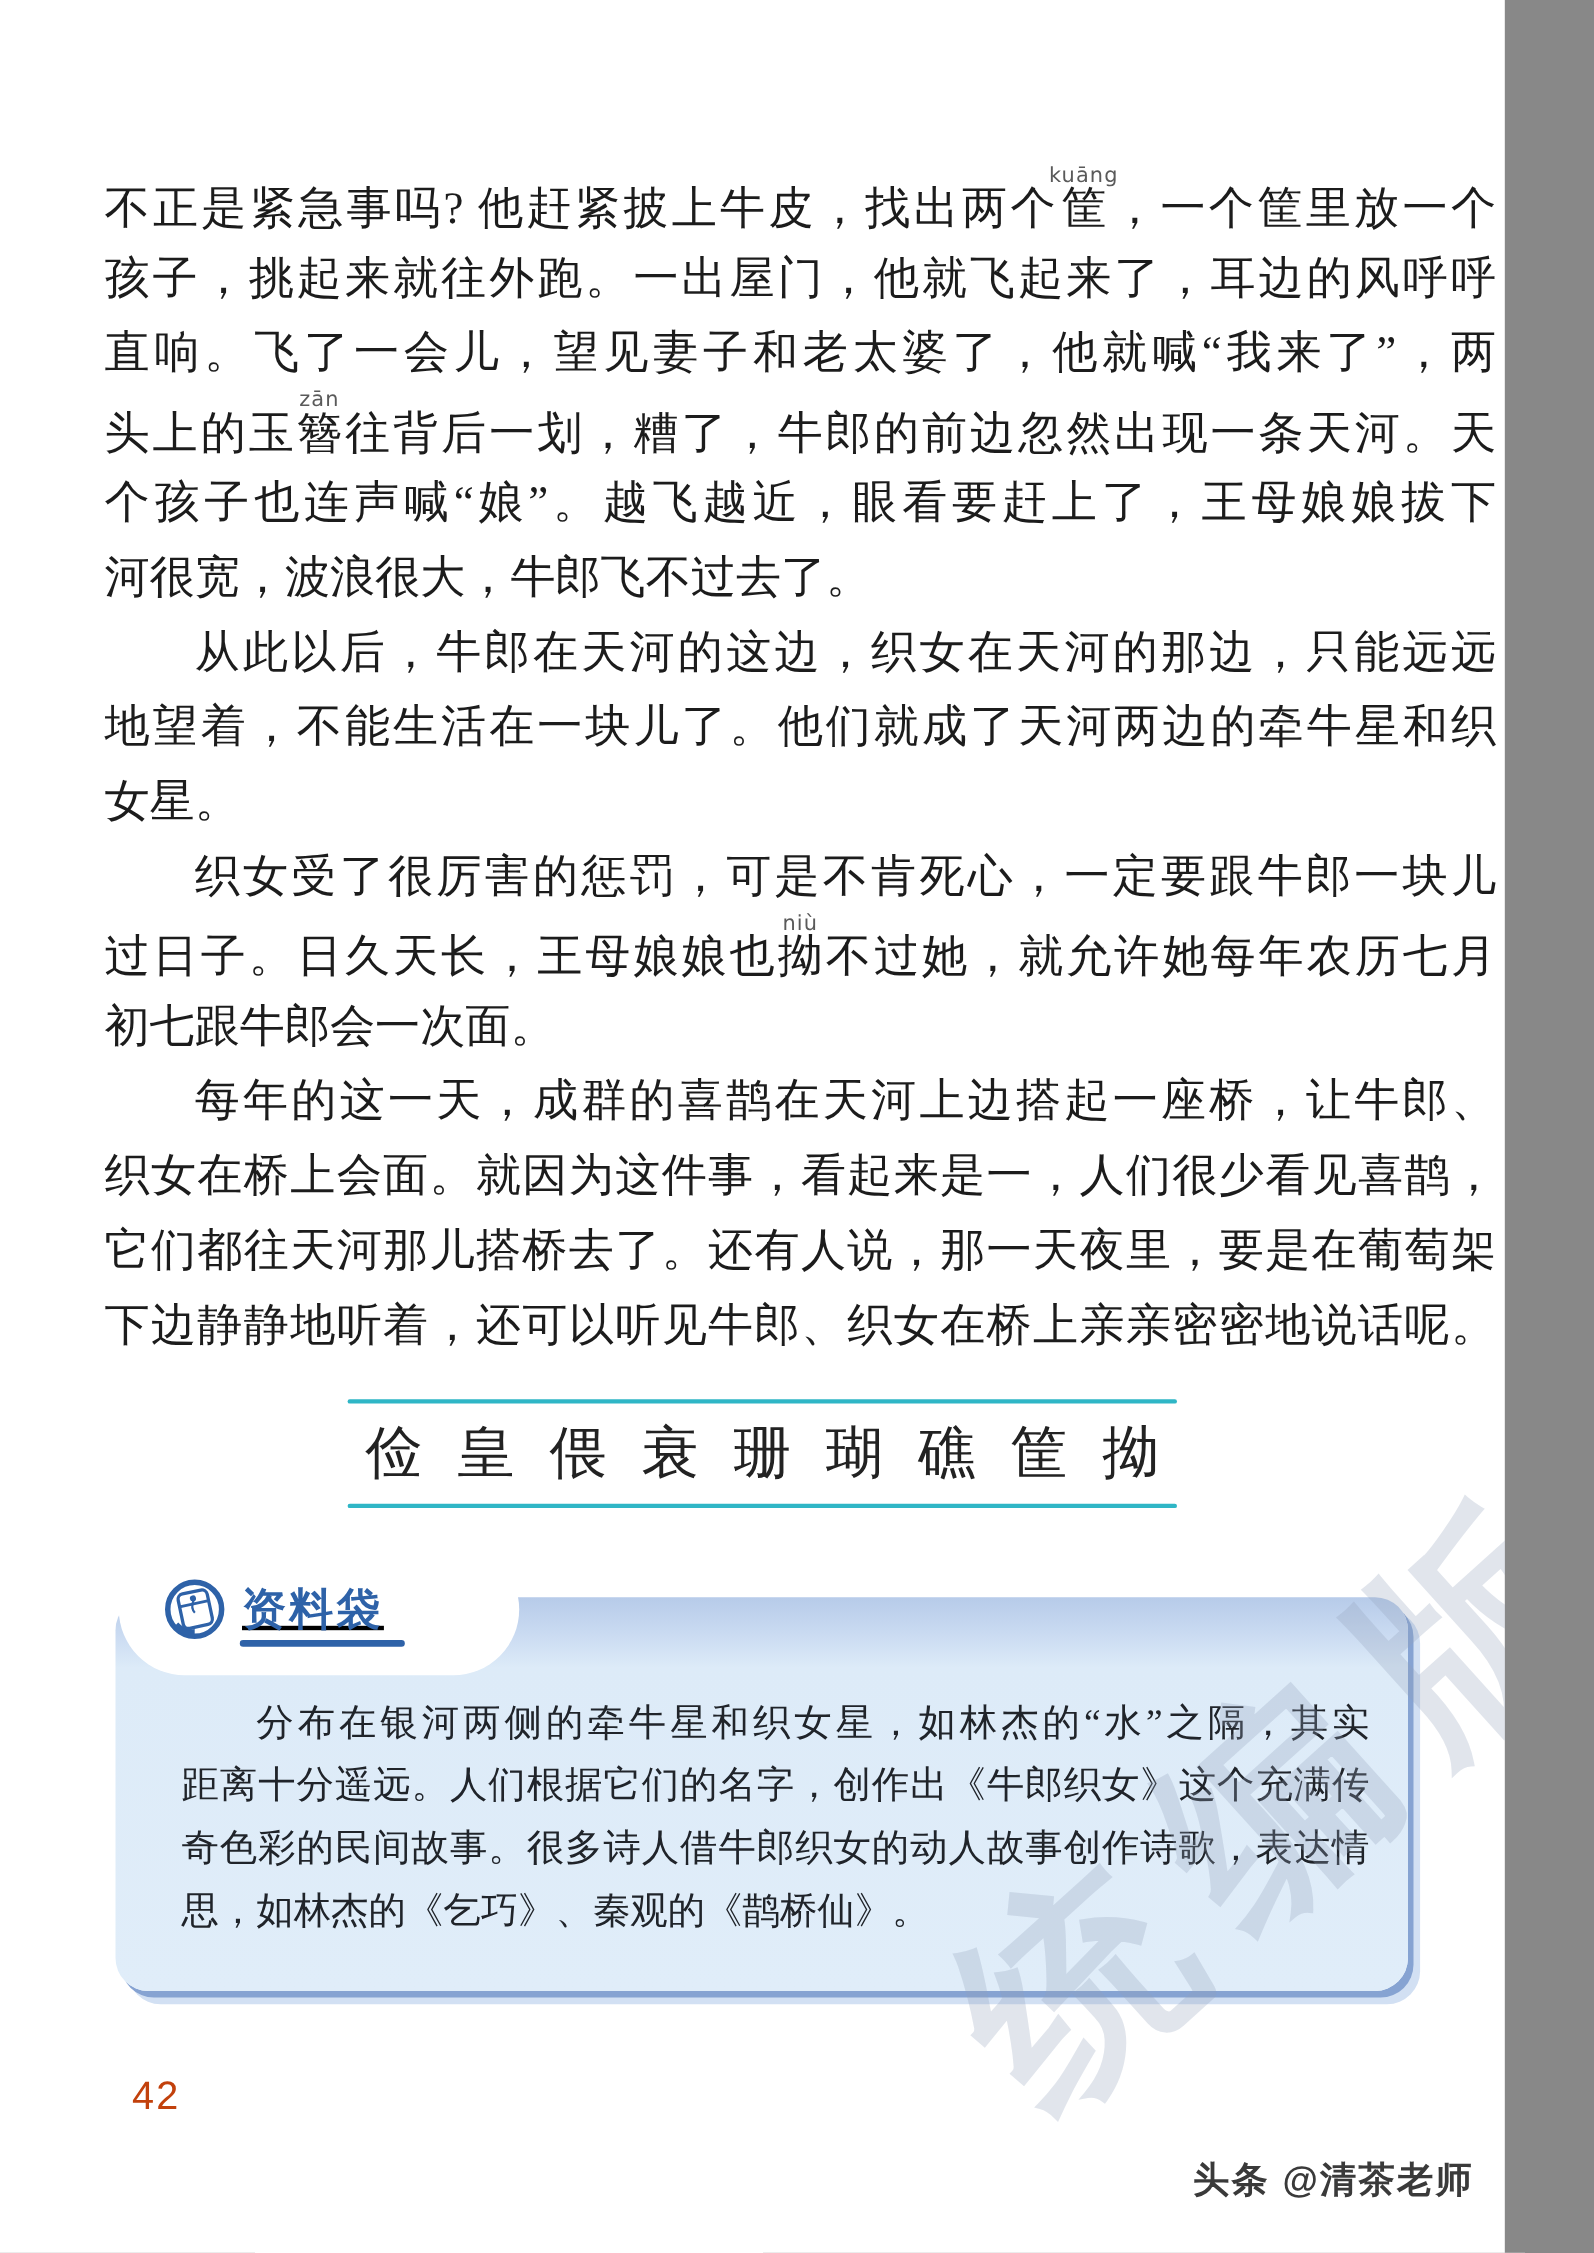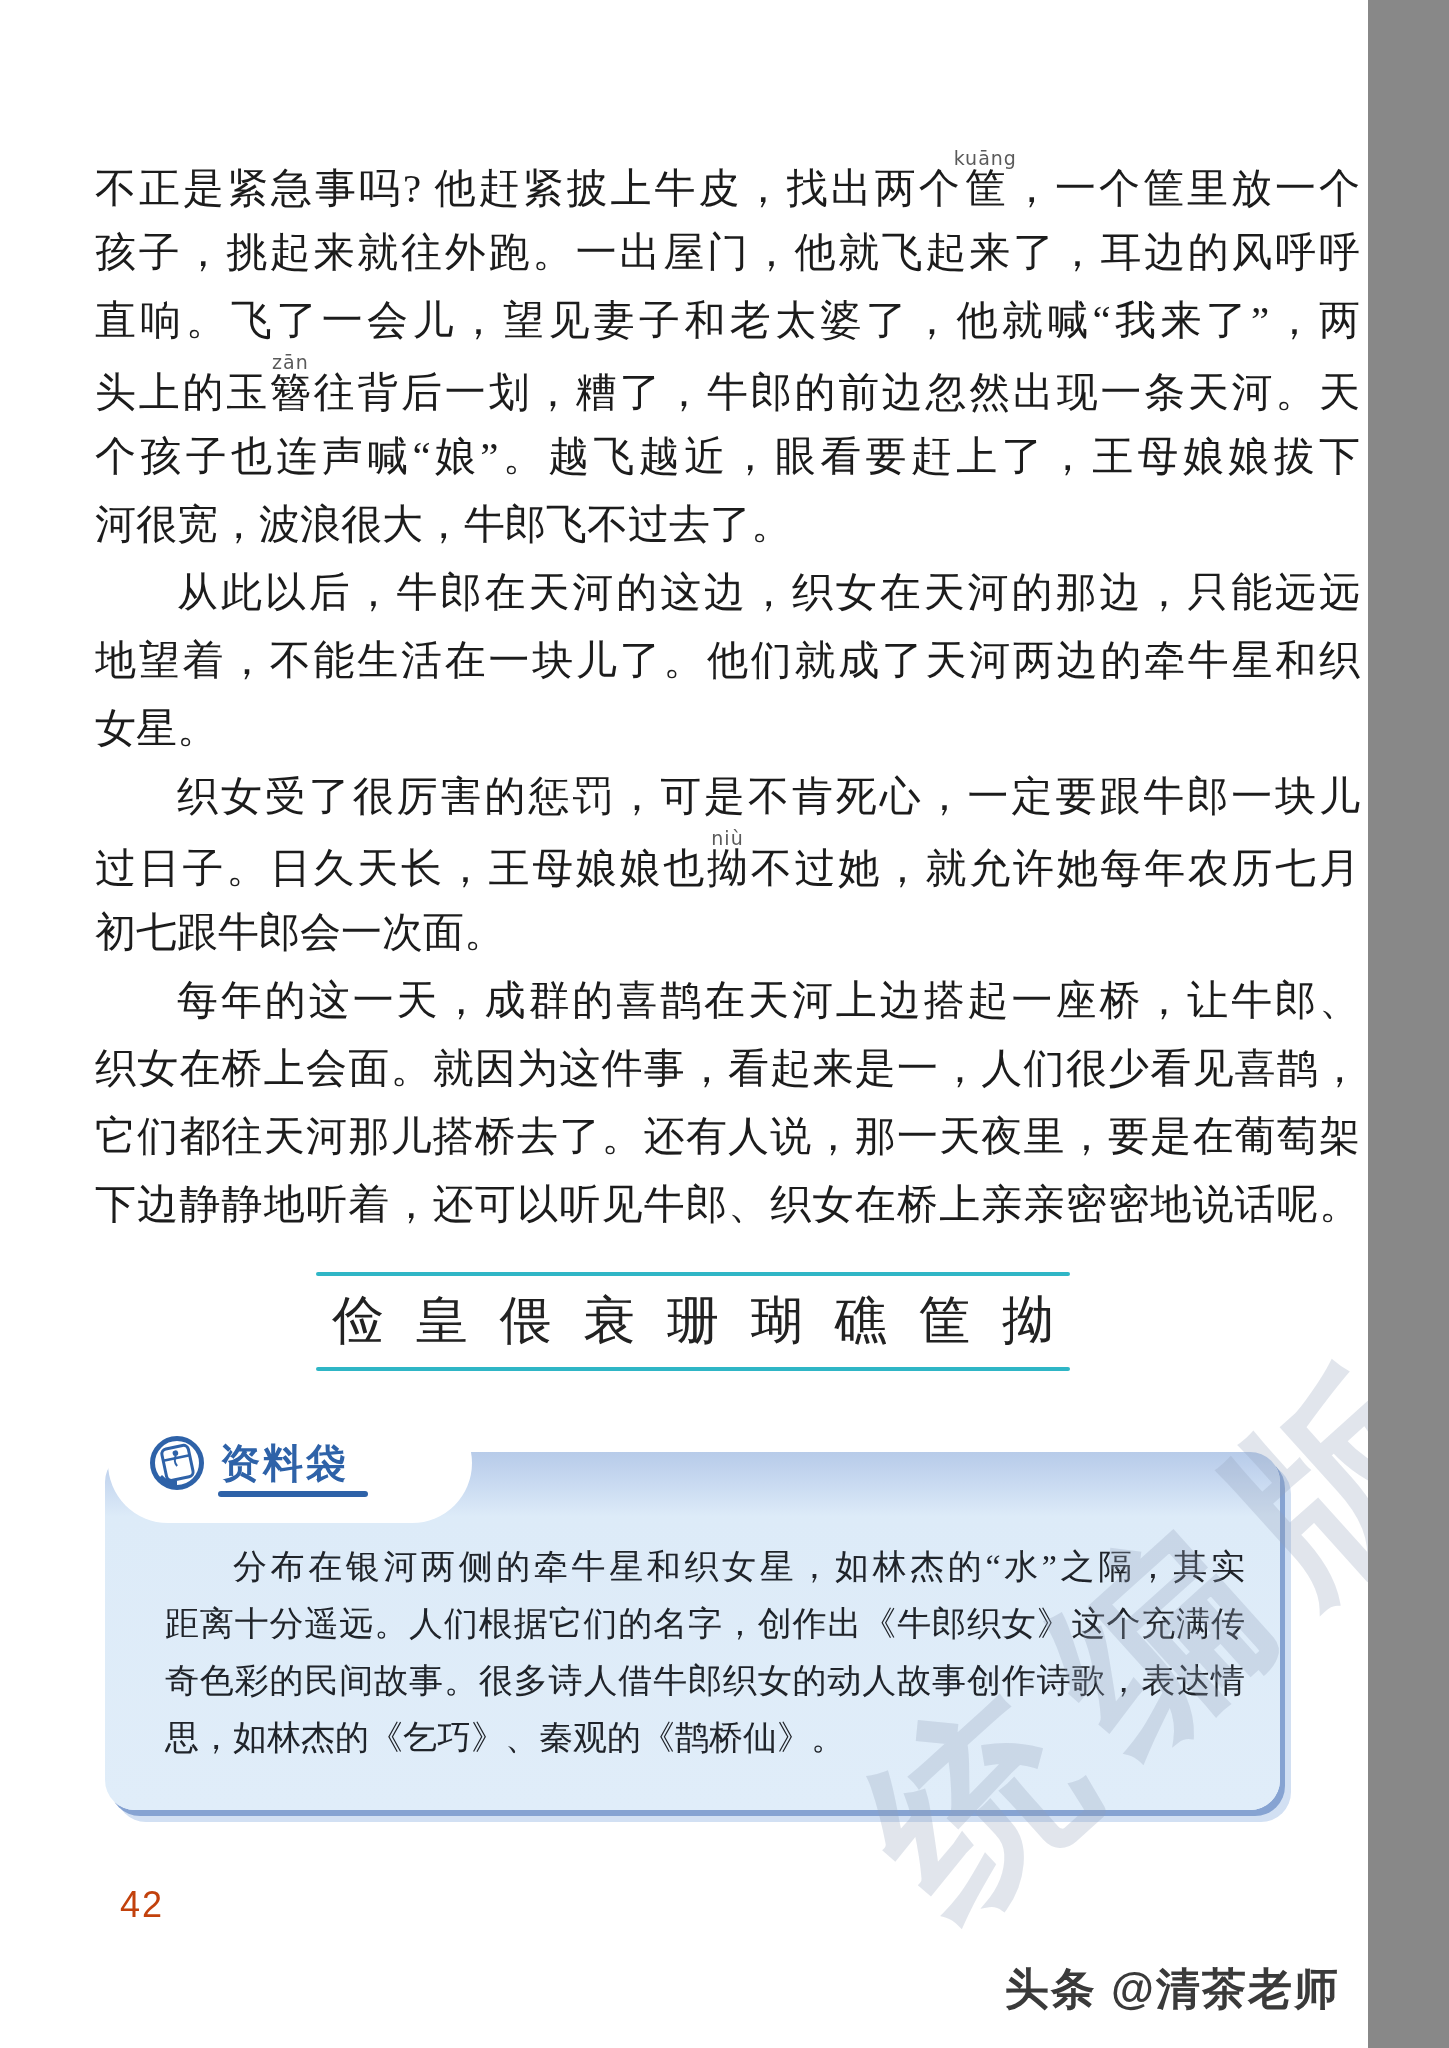--- a/index.html
+++ b/index.html
@@ -62,40 +62,40 @@
   .bline.ind{text-indent:2em;}
   
   .tab{
     position:absolute;left:118px;top:1413px;width:344px;height:100px;
     background:#ffffff;border-radius:52px;
     box-shadow:0 0 0 10px #ffffff;
     display:flex;align-items:center;
     padding-left:30px;box-sizing:border-box;
   }
   .tab svg{flex:0 0 auto;}
-  .tab-text-wrap{position:relative;margin-left:14px;}
+  .tab-text-wrap{position:relative;margin-left:14px;text-decoration:underline;}
   .tab-title{
     font-family:"Liberation Sans","DejaVu Sans",sans-serif;
     font-weight:bold;font-size:40px;letter-spacing:3px;color:#2e62a8;
     display:block;line-height:48px;
   }
   .tab-underline{
     position:absolute;left:-2px;top:52px;width:150px;height:6px;
     background:#2e62a8;border-radius:3px;
   }
   
   .pagenum{
     position:absolute;left:120px;top:1884px;
     font-family:"Liberation Sans","DejaVu Sans",sans-serif;
     font-size:36px;color:#c2410c;letter-spacing:2px;
   }
   .credit{
     position:absolute;right:28px;top:1960px;
     font-family:"Liberation Sans","DejaVu Sans",sans-serif;
-    font-weight:bold;font-size:44px;color:#3a3a3a;letter-spacing:2px;
+    font-weight:bold;font-size:33px;color:#3a3a3a;letter-spacing:2px;
   }
   
   .wm{
     position:absolute;left:1175px;top:1630px;
     transform:translate(-50%,-50%) rotate(-42deg);
     font-size:200px;font-weight:bold;letter-spacing:42px;
     color:rgba(148,163,188,0.28);
     white-space:nowrap;pointer-events:none;
   }
 </style>

